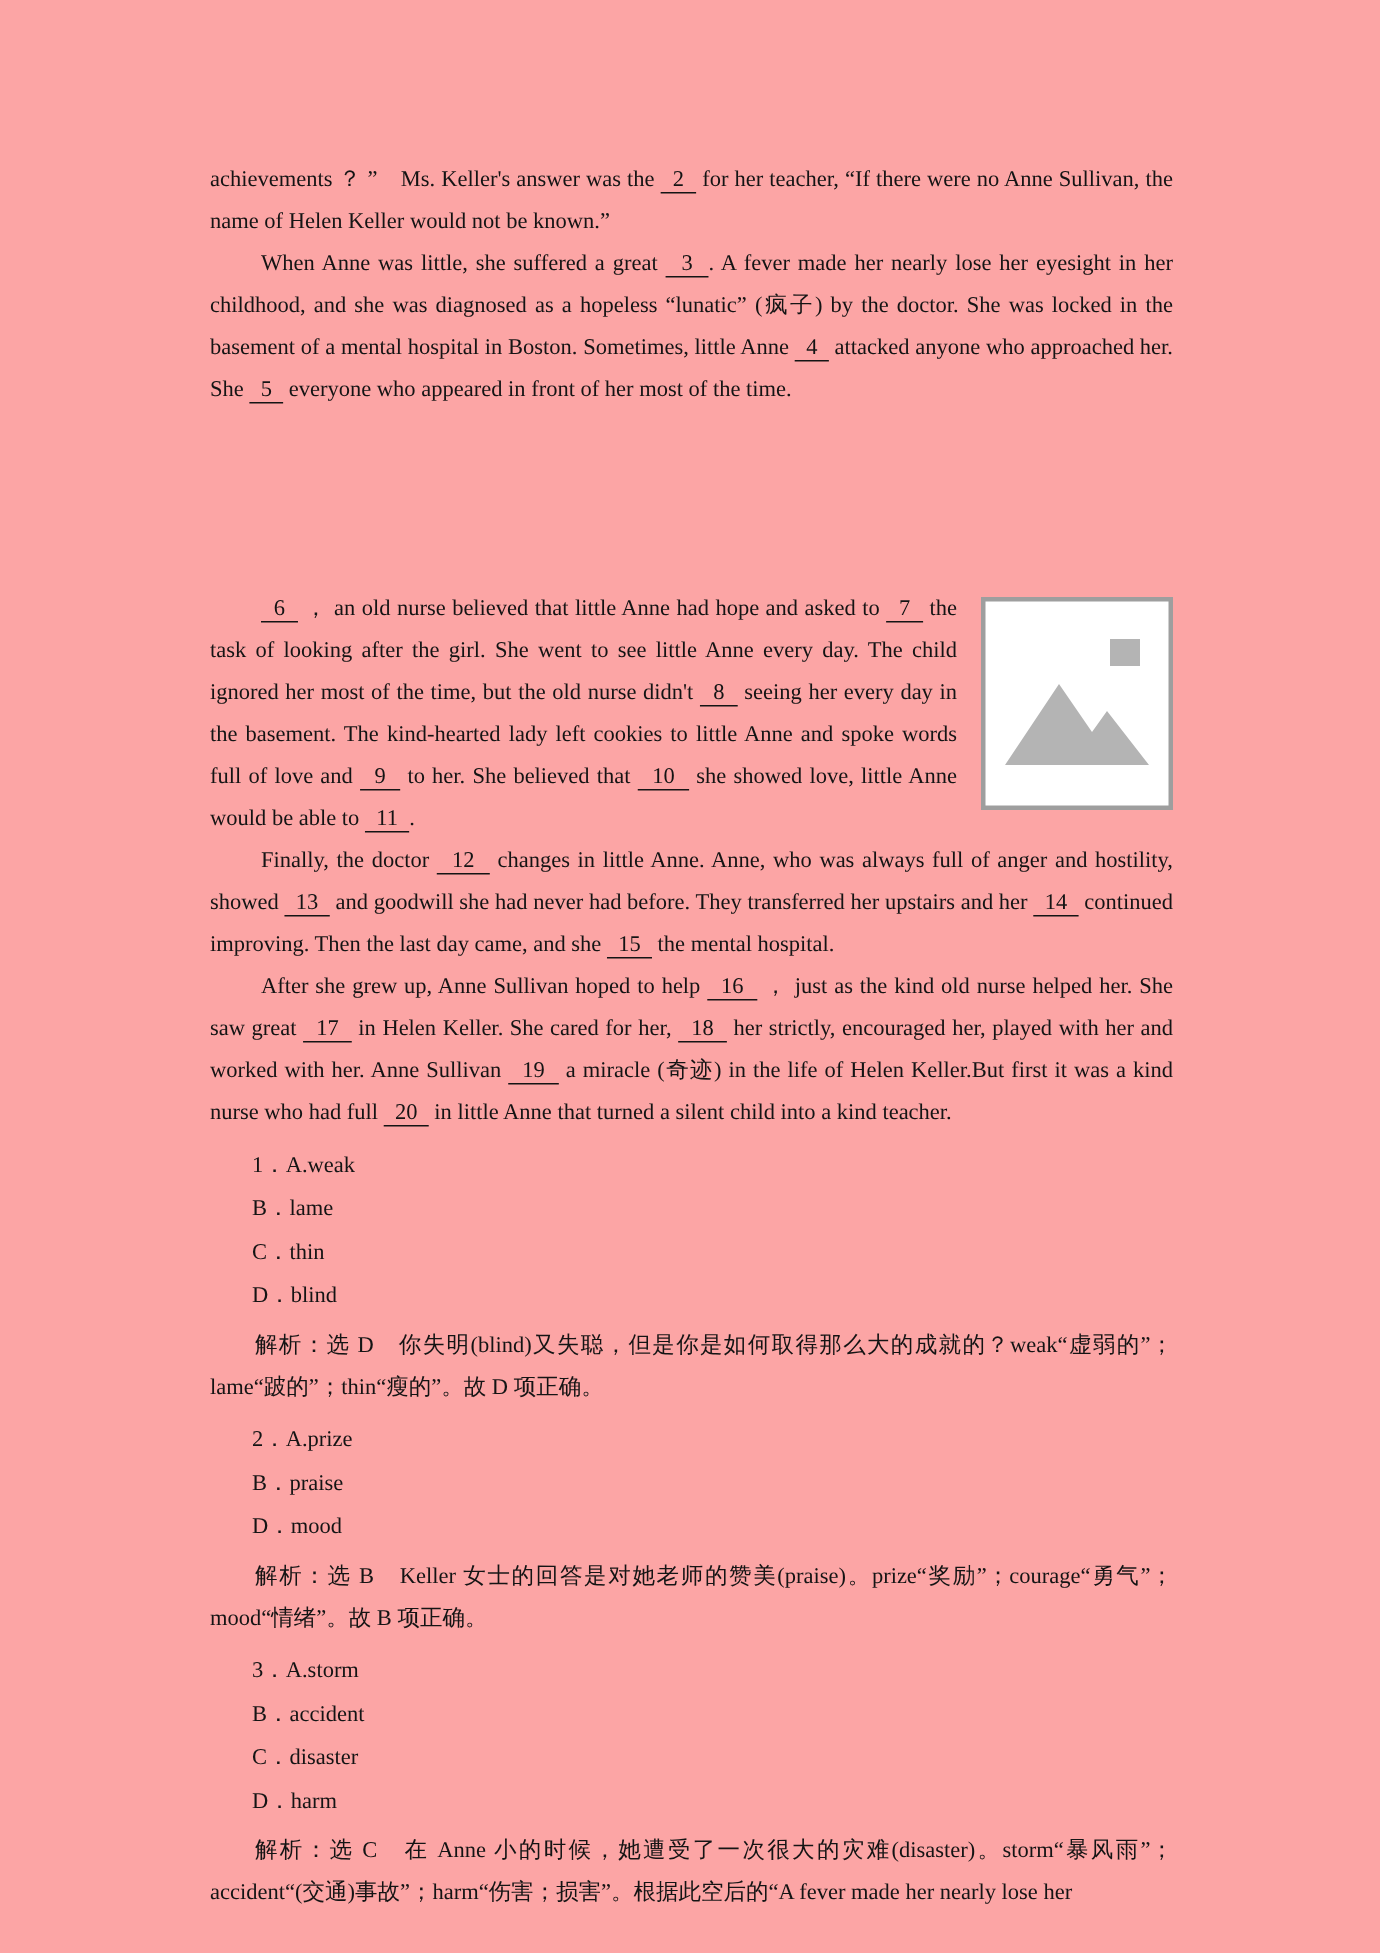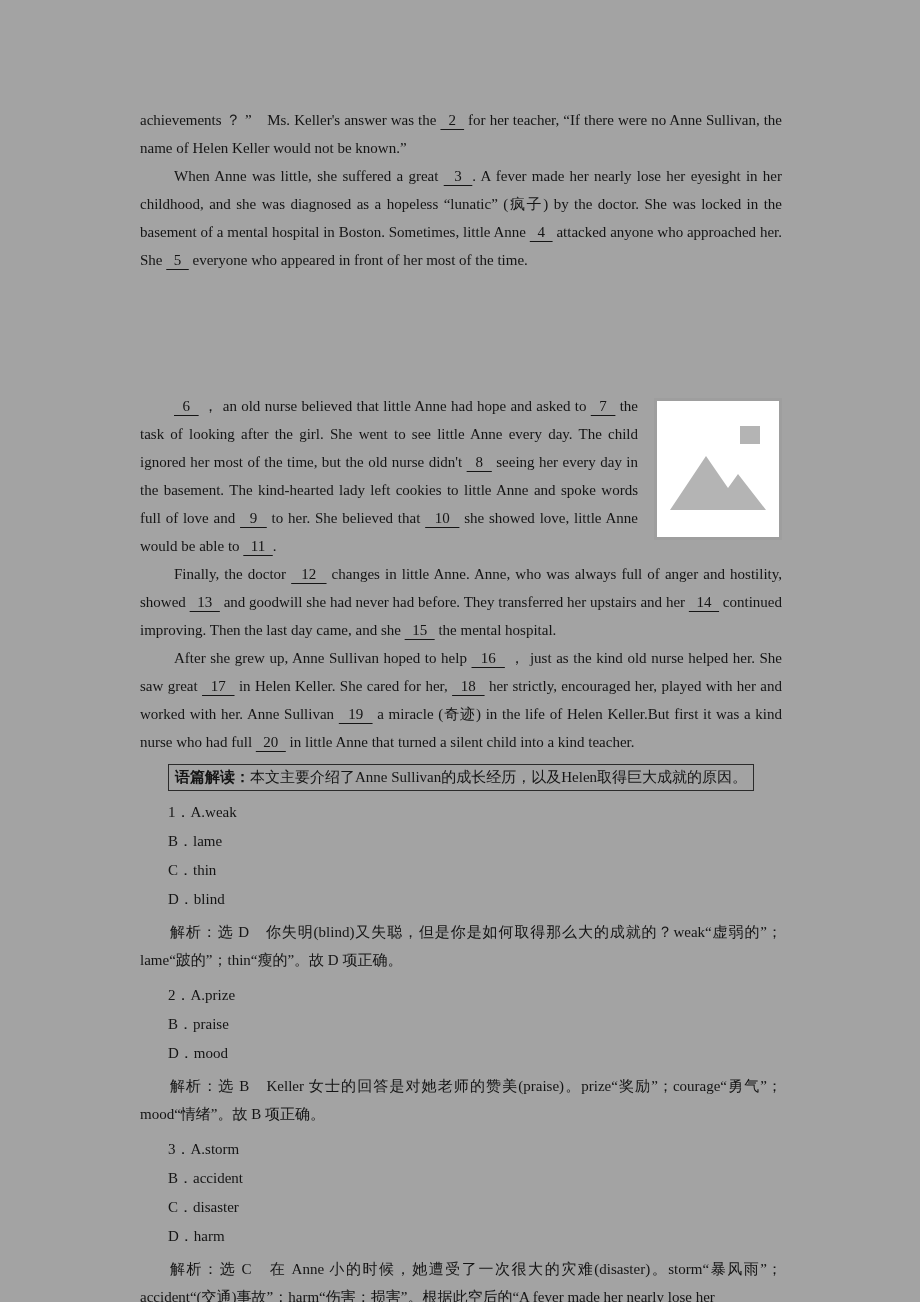--- a/index.html
+++ b/index.html
@@ -3,21 +3,21 @@
 <meta charset="utf-8">
 <style>
   html,body{margin:0;padding:0;background:#ffffff;}
   body{
     width:920px;height:1302px;
     font-family:"Liberation Serif","DejaVu Serif",serif;
     color:#141414;
   }
   .page{
     position:relative;box-sizing:border-box;
-    width:920px;height:1302px;background:#a3a3a3;
+    width:920px;height:1302px;background:#fca5a5;
     padding:106px 138px 30px 140px;overflow:hidden;
   }
   .para{
     margin:0;font-size:15px;line-height:28px;
     text-align:justify;color:#141414;
   }
   .para.indent{text-indent:34px;}
   .para.gap-before{margin-top:118px;}
   .blank{
     text-decoration:underline;
@@ -54,23 +54,20 @@
     <svg width="128" height="142" viewBox="0 0 128 142" aria-hidden="true">
       <rect x="1.5" y="1.5" width="125" height="139" fill="#ffffff" stroke="#9e9e9e" stroke-width="3"></rect>
       <rect x="86" y="28" width="20" height="18" fill="#b4b4b4"></rect>
       <polygon points="16,112 52,58 74,90 84,76 112,112" fill="#b4b4b4"></polygon>
     </svg>
   </span><span class="blank">&nbsp;&nbsp;6&nbsp;&nbsp;</span> ，  an old nurse believed that little Anne had hope and asked to <span class="blank">&nbsp;&nbsp;7&nbsp;&nbsp;</span> the task of looking after the girl. She went to see little Anne every day. The child ignored her most of the time, but the old nurse didn't <span class="blank">&nbsp;&nbsp;8&nbsp;&nbsp;</span> seeing her every day in the basement. The kind-hearted lady left cookies to little Anne and spoke words full of love and <span class="blank">&nbsp;&nbsp;9&nbsp;&nbsp;</span> to her. She believed that <span class="blank">&nbsp;&nbsp;10&nbsp;&nbsp;</span> she showed love, little Anne would be able to <span class="blank">&nbsp;&nbsp;11&nbsp;&nbsp;</span>.</p>
       <p class="para indent">Finally, the doctor <span class="blank">&nbsp;&nbsp;12&nbsp;&nbsp;</span> changes in little Anne. Anne, who was always full of anger and hostility, showed <span class="blank">&nbsp;&nbsp;13&nbsp;&nbsp;</span> and goodwill she had never had before. They transferred her upstairs and her <span class="blank">&nbsp;&nbsp;14&nbsp;&nbsp;</span> continued improving. Then the last day came, and she <span class="blank">&nbsp;&nbsp;15&nbsp;&nbsp;</span> the mental hospital.</p>
       <p class="para indent">After she grew up, Anne Sullivan hoped to help <span class="blank">&nbsp;&nbsp;16&nbsp;&nbsp;</span> ，  just as the kind old nurse helped her. She saw great <span class="blank">&nbsp;&nbsp;17&nbsp;&nbsp;</span> in Helen Keller. She cared for her, <span class="blank">&nbsp;&nbsp;18&nbsp;&nbsp;</span> her strictly, encouraged her, played with her and worked with her. Anne Sullivan <span class="blank">&nbsp;&nbsp;19&nbsp;&nbsp;</span> a miracle (奇迹) in the life of Helen Keller.But first it was a kind nurse who had full <span class="blank">&nbsp;&nbsp;20&nbsp;&nbsp;</span> in little Anne that turned a silent child into a kind teacher.</p>
     </div>
 
-  <div class="summary-box">
-    <span class="lbl">语篇解读：</span><span>本文主要介绍了Anne Sullivan的成长经历，以及Helen取得巨大成就的原因。</span>
-  </div>
 
   <div>
       <div class="question">
     <div class="opt-row">
       <span class="opt-cell c1"><span class="q-num">1．</span><span>A.weak</span></span>
       <span class="opt-cell">B．lame</span>
     </div>
     <div class="opt-row">
       <span class="opt-cell c1">C．thin</span>
       <span class="opt-cell">D．blind</span>

